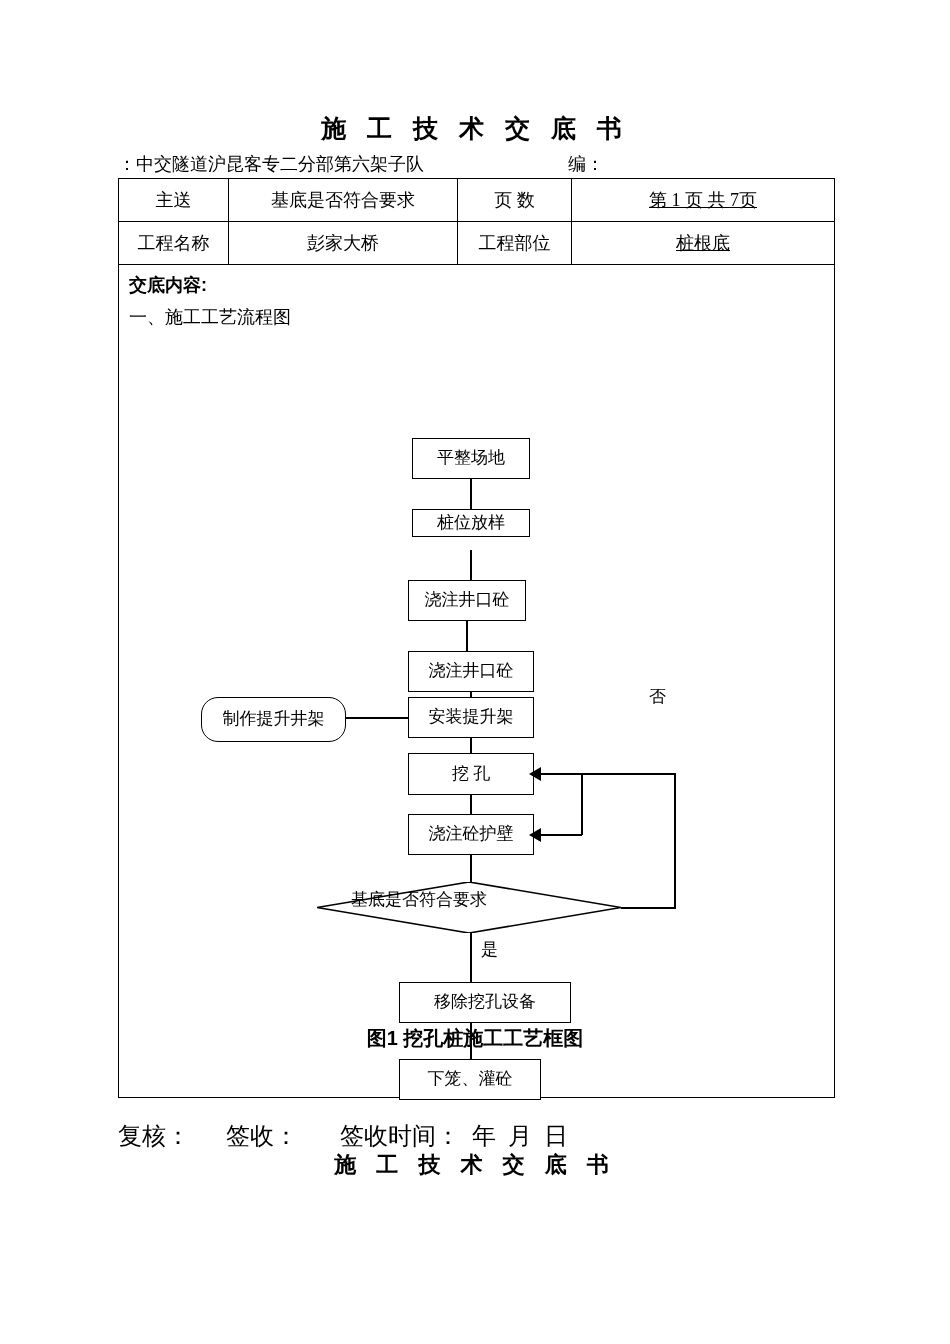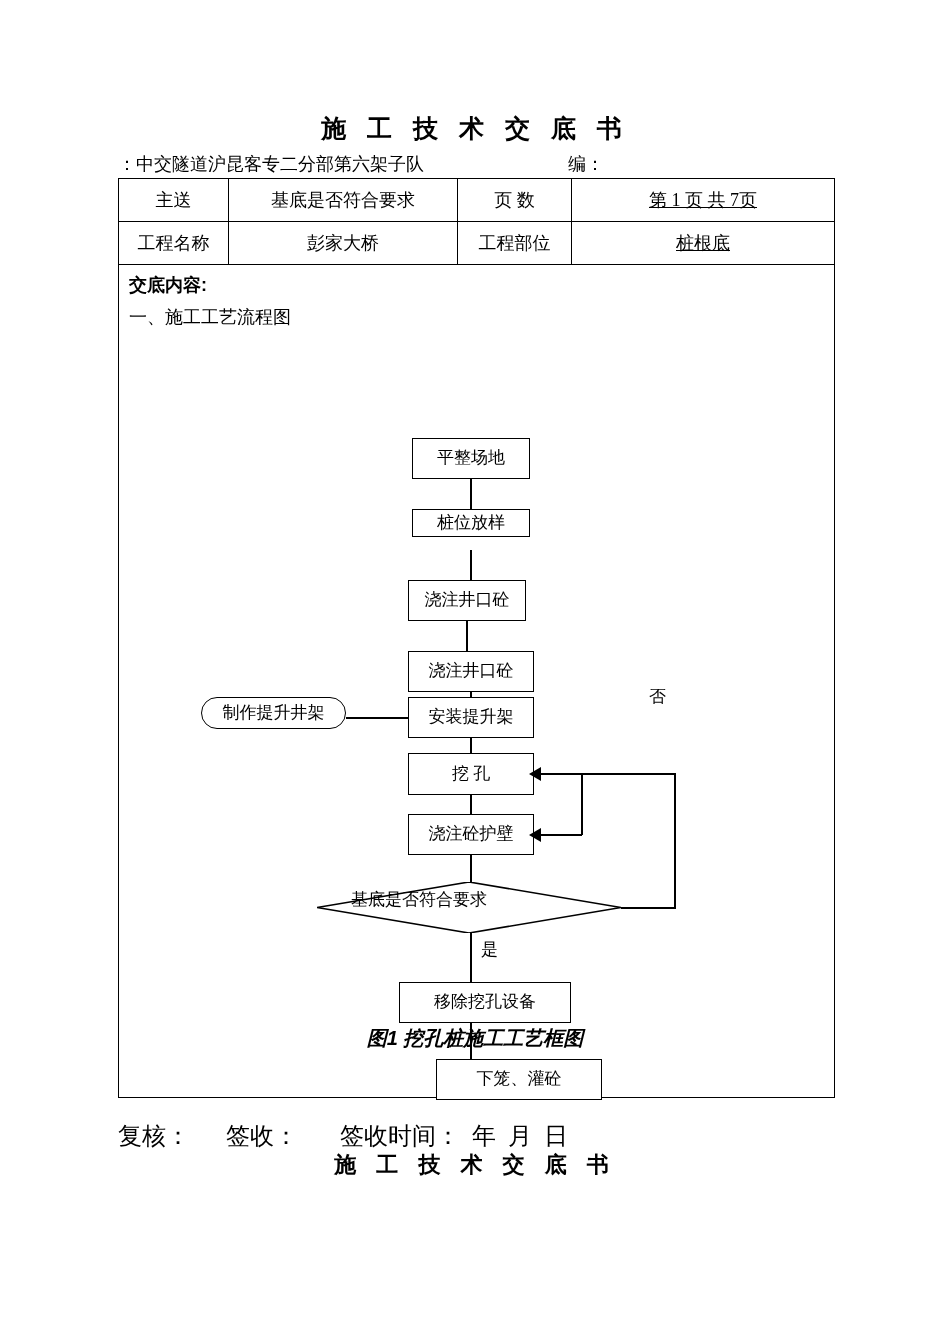--- a/index.html
+++ b/index.html
@@ -143,21 +143,20 @@
     font-size: 17px;
   }
   .fig-caption {
     position: absolute;
     left: 0; top: 760px;
     width: 712px;
     text-align: center;
     font-size: 20px;
     font-weight: bold;
     font-family: "Liberation Sans", "DejaVu Sans", sans-serif;
-    font-style: italic;
   }
 
   
   .footer-line {
     position: absolute;
     left: 118px; top: 1120px;
     width: 712px;
     font-size: 24px;
     white-space: pre;
   }
@@ -211,21 +210,21 @@
 
           <div class="node" style="left:293px; top:244px; width:118px; height:28px;">桩位放样</div>
           <div class="vline" style="left:351px; top:285px; height:30px;"></div>
 
           <div class="node" style="left:289px; top:315px; width:118px; height:41px;">浇注井口砼</div>
           <div class="vline" style="left:347px; top:356px; height:30px;"></div>
 
           <div class="node" style="left:289px; top:386px; width:126px; height:41px;">浇注井口砼</div>
           <div class="vline" style="left:351px; top:427px; height:26px;"></div>
 
-          <div class="node" style="left:82px; top:432px; width:145px; height:32px;border-radius:17px;">制作提升井架</div>
+          <div class="node" style="left:82px; top:432px; width:145px; height:45px;border-radius:17px;">制作提升井架</div>
           <div class="hline" style="left:227px; top:452px; width:62px;"></div>
 
           <div class="node" style="left:289px; top:432px; width:126px; height:41px;">安装提升架</div>
           <div class="vline" style="left:351px; top:473px; height:15px;"></div>
 
           <div class="node" style="left:289px; top:488px; width:126px; height:42px;">挖    孔</div>
           <div class="vline" style="left:351px; top:530px; height:19px;"></div>
 
           <div class="node" style="left:289px; top:549px; width:126px; height:41px;">浇注砼护壁</div>
           <div class="vline" style="left:351px; top:590px; height:28px;"></div>
@@ -247,21 +246,21 @@
             </svg>
           </div>
           <div class="diamond-text" style="left:215px; top:624px;">基底是否符合要求</div>
 
           <div class="vline" style="left:351px; top:668px; height:63px;"></div>
           <div class="flow-label" style="left:362px; top:673px;">是</div>
 
           <div class="node" style="left:280px; top:717px; width:172px; height:41px;">移除挖孔设备</div>
           <div class="vline" style="left:351px; top:758px; height:36px;"></div>
 
-          <div class="node" style="left:280px; top:794px; width:166px; height:41px;margin-left:37px;">下笼、灌砼</div>
+          <div class="node" style="left:280px; top:794px; width:142px; height:41px;">下笼、灌砼</div>
 
         </div>
 
         <div class="fig-caption">图1  挖孔桩施工工艺框图</div>
 
       </td>
     </tr>
   </tbody>
     </table>
 

